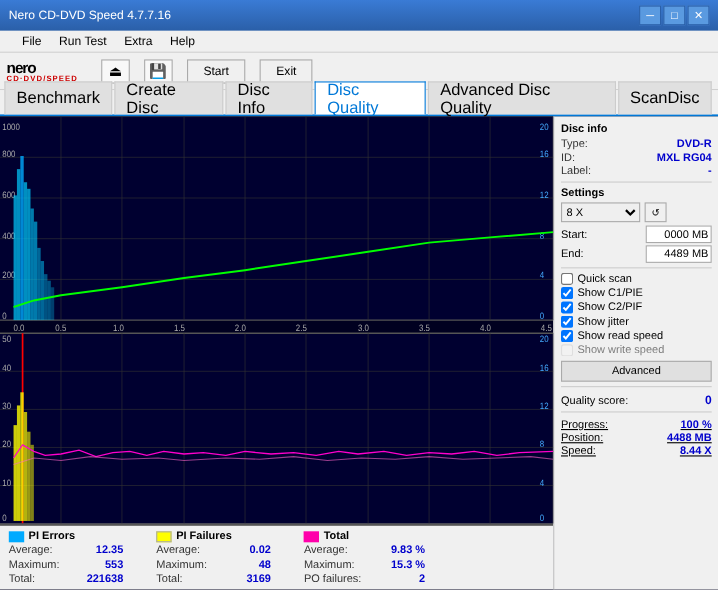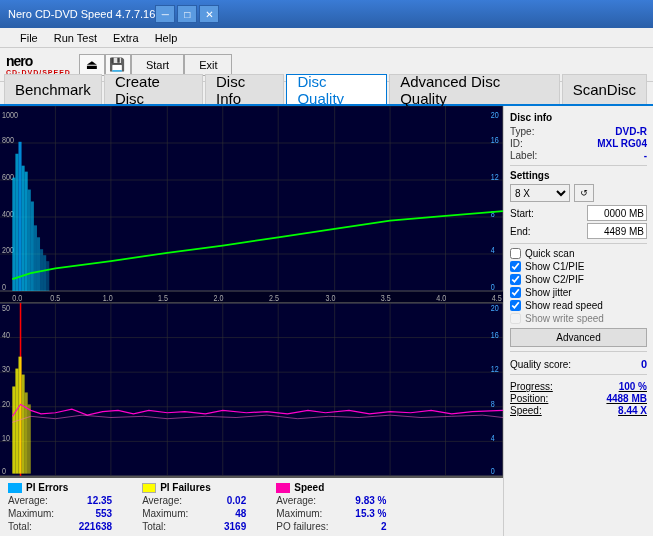--- a/index.html
+++ b/index.html
@@ -5,20 +5,21 @@
     * { margin: 0; padding: 0; box-sizing: border-box; }
     body { width: 653px; height: 536px; background: #f0f0f0; font-family: 'Segoe UI', Tahoma, Arial, sans-serif; font-size: 11px; overflow: hidden; }
     
     
     .title-bar {
       background: linear-gradient(to bottom, #3a7bd5, #2a5fa8);
       color: white;
       height: 28px;
       display: flex;
       align-items: center;
+      justify-content: space-between;
       padding: 0 8px;
       user-select: none;
     }
     .title-bar-text { font-size: 11px; font-weight: normal; }
     .title-bar-controls { display: flex; gap: 2px; }
     .title-bar-btn {
       width: 20px; height: 18px;
       background: #5a9ae0;
       border: 1px solid #2a5fa8;
       color: white;
@@ -43,21 +44,21 @@
     }
 
     
     .toolbar {
       background: #f0f0f0;
       height: 34px;
       display: flex;
       align-items: center;
       border-bottom: 1px solid #ccc;
       padding: 2px 6px;
-      gap: 0;
+      gap: 13px;
     }
     .logo-area {
       display: flex;
       flex-direction: column;
       margin-right: 8px;
     }
     .logo-nero { font-size: 14px; font-weight: bold; color: black; letter-spacing: -1px; }
     .logo-sub { font-size: 7px; color: #c00; letter-spacing: 1px; font-weight: bold; }
     .drive-select {
       width: 220px;
@@ -150,21 +151,21 @@
       font-size: 10px;
       overflow-y: auto;
     }
     .section-title { font-weight: bold; margin-bottom: 3px; font-size: 10px; }
     .info-row { display: flex; justify-content: space-between; margin-bottom: 1px; }
     .info-label { color: #333; }
     .info-value { color: #0000cc; font-weight: bold; }
     .info-value.date { color: #0000cc; }
     .divider { border-top: 1px solid #ccc; margin: 4px 0; }
     .settings-row { display: flex; align-items: center; gap: 4px; margin-bottom: 3px; }
-    .speed-select { width: 60px; height: 18px; font-size: 10px; border: 1px solid #aaa; }
+    .speed-select { width: 72px; height: 18px; font-size: 10px; border: 1px solid #aaa; }
     .input-mb {
       width: 60px; height: 16px; font-size: 10px;
       border: 1px solid #aaa; background: white;
       text-align: right; padding-right: 2px;
     }
     .input-row { display: flex; align-items: center; justify-content: space-between; margin-bottom: 2px; }
     .input-label { font-size: 10px; }
     .checkbox-row { display: flex; align-items: center; gap: 4px; margin-bottom: 2px; font-size: 10px; }
     .checkbox-row input[type=checkbox] { width: 11px; height: 11px; }
     .btn-advanced {
@@ -384,21 +385,21 @@
         </div>
         <div class="legend-row">
           <span class="legend-label">Total:</span>
           <span class="legend-value">3169</span>
         </div>
       </div>
 
       <div class="legend-col">
         <div class="legend-title">
           <div class="legend-box" style="background:#ff00aa;"></div>
-          <span>Speed</span>
+          <span>Total</span>
         </div>
         <div class="legend-row">
           <span class="legend-label">Average:</span>
           <span class="legend-value">9.83 %</span>
         </div>
         <div class="legend-row">
           <span class="legend-label">Maximum:</span>
           <span class="legend-value">15.3 %</span>
         </div>
         <div class="legend-row">

